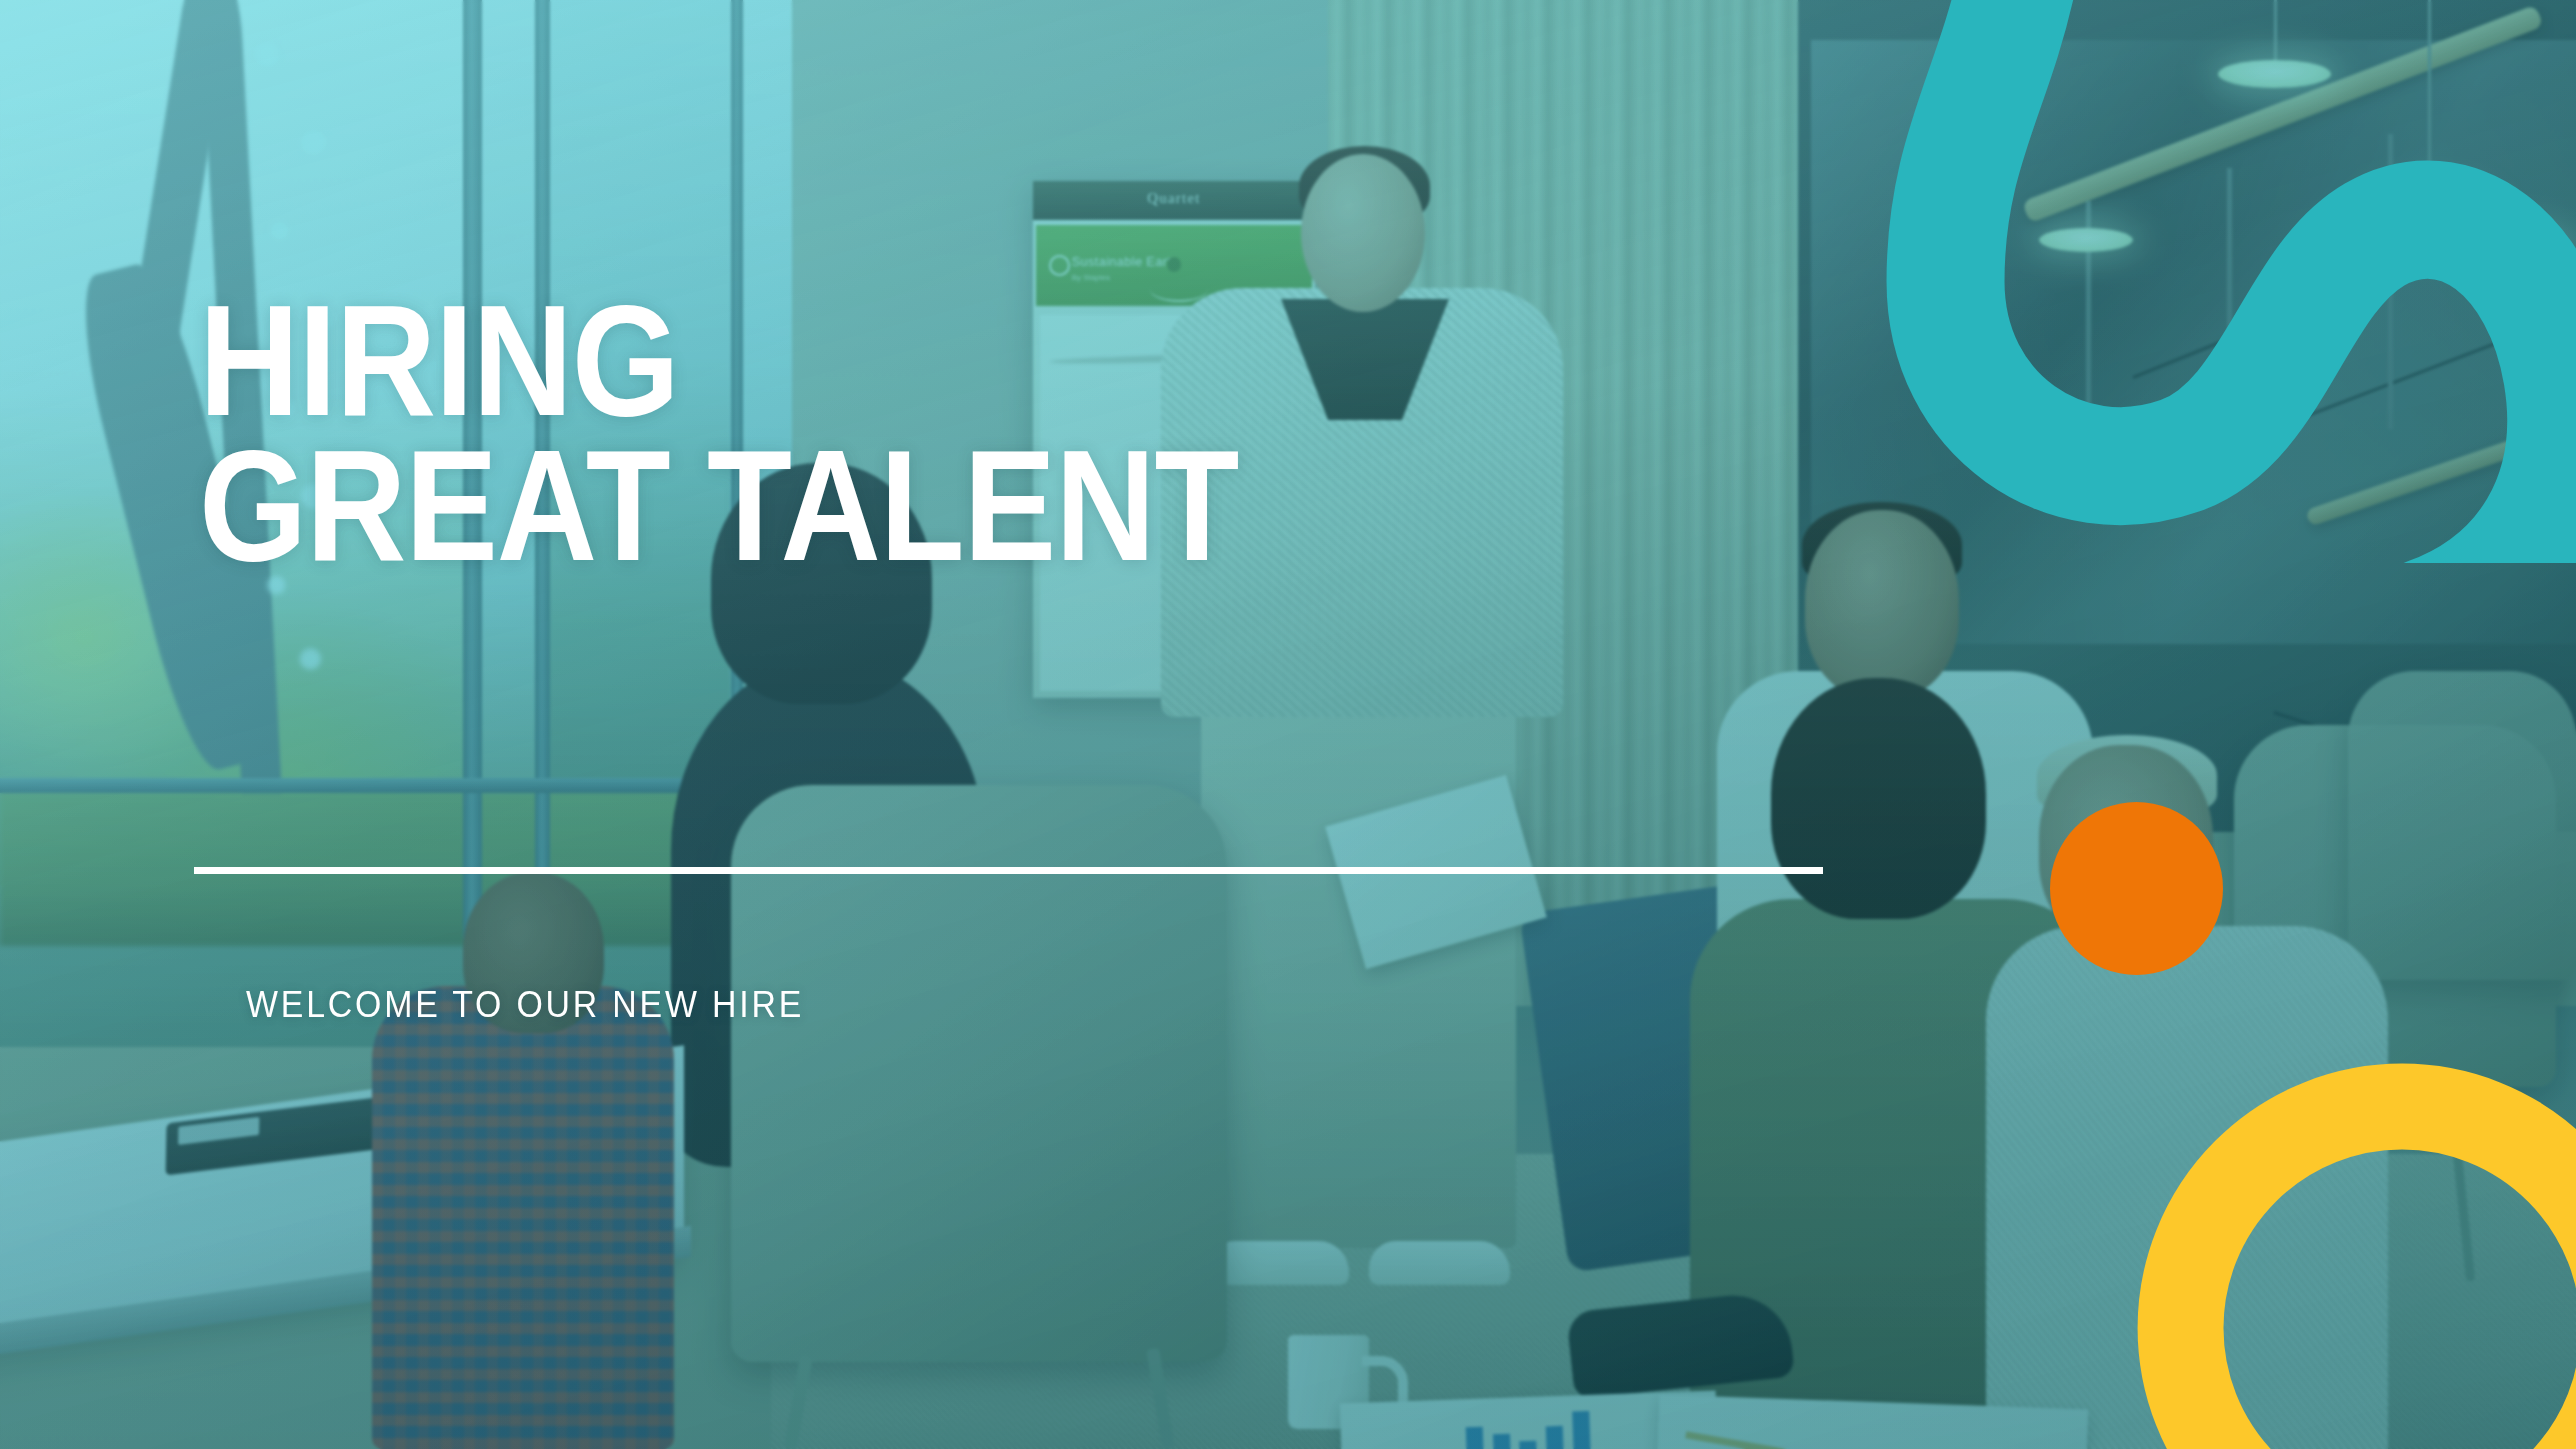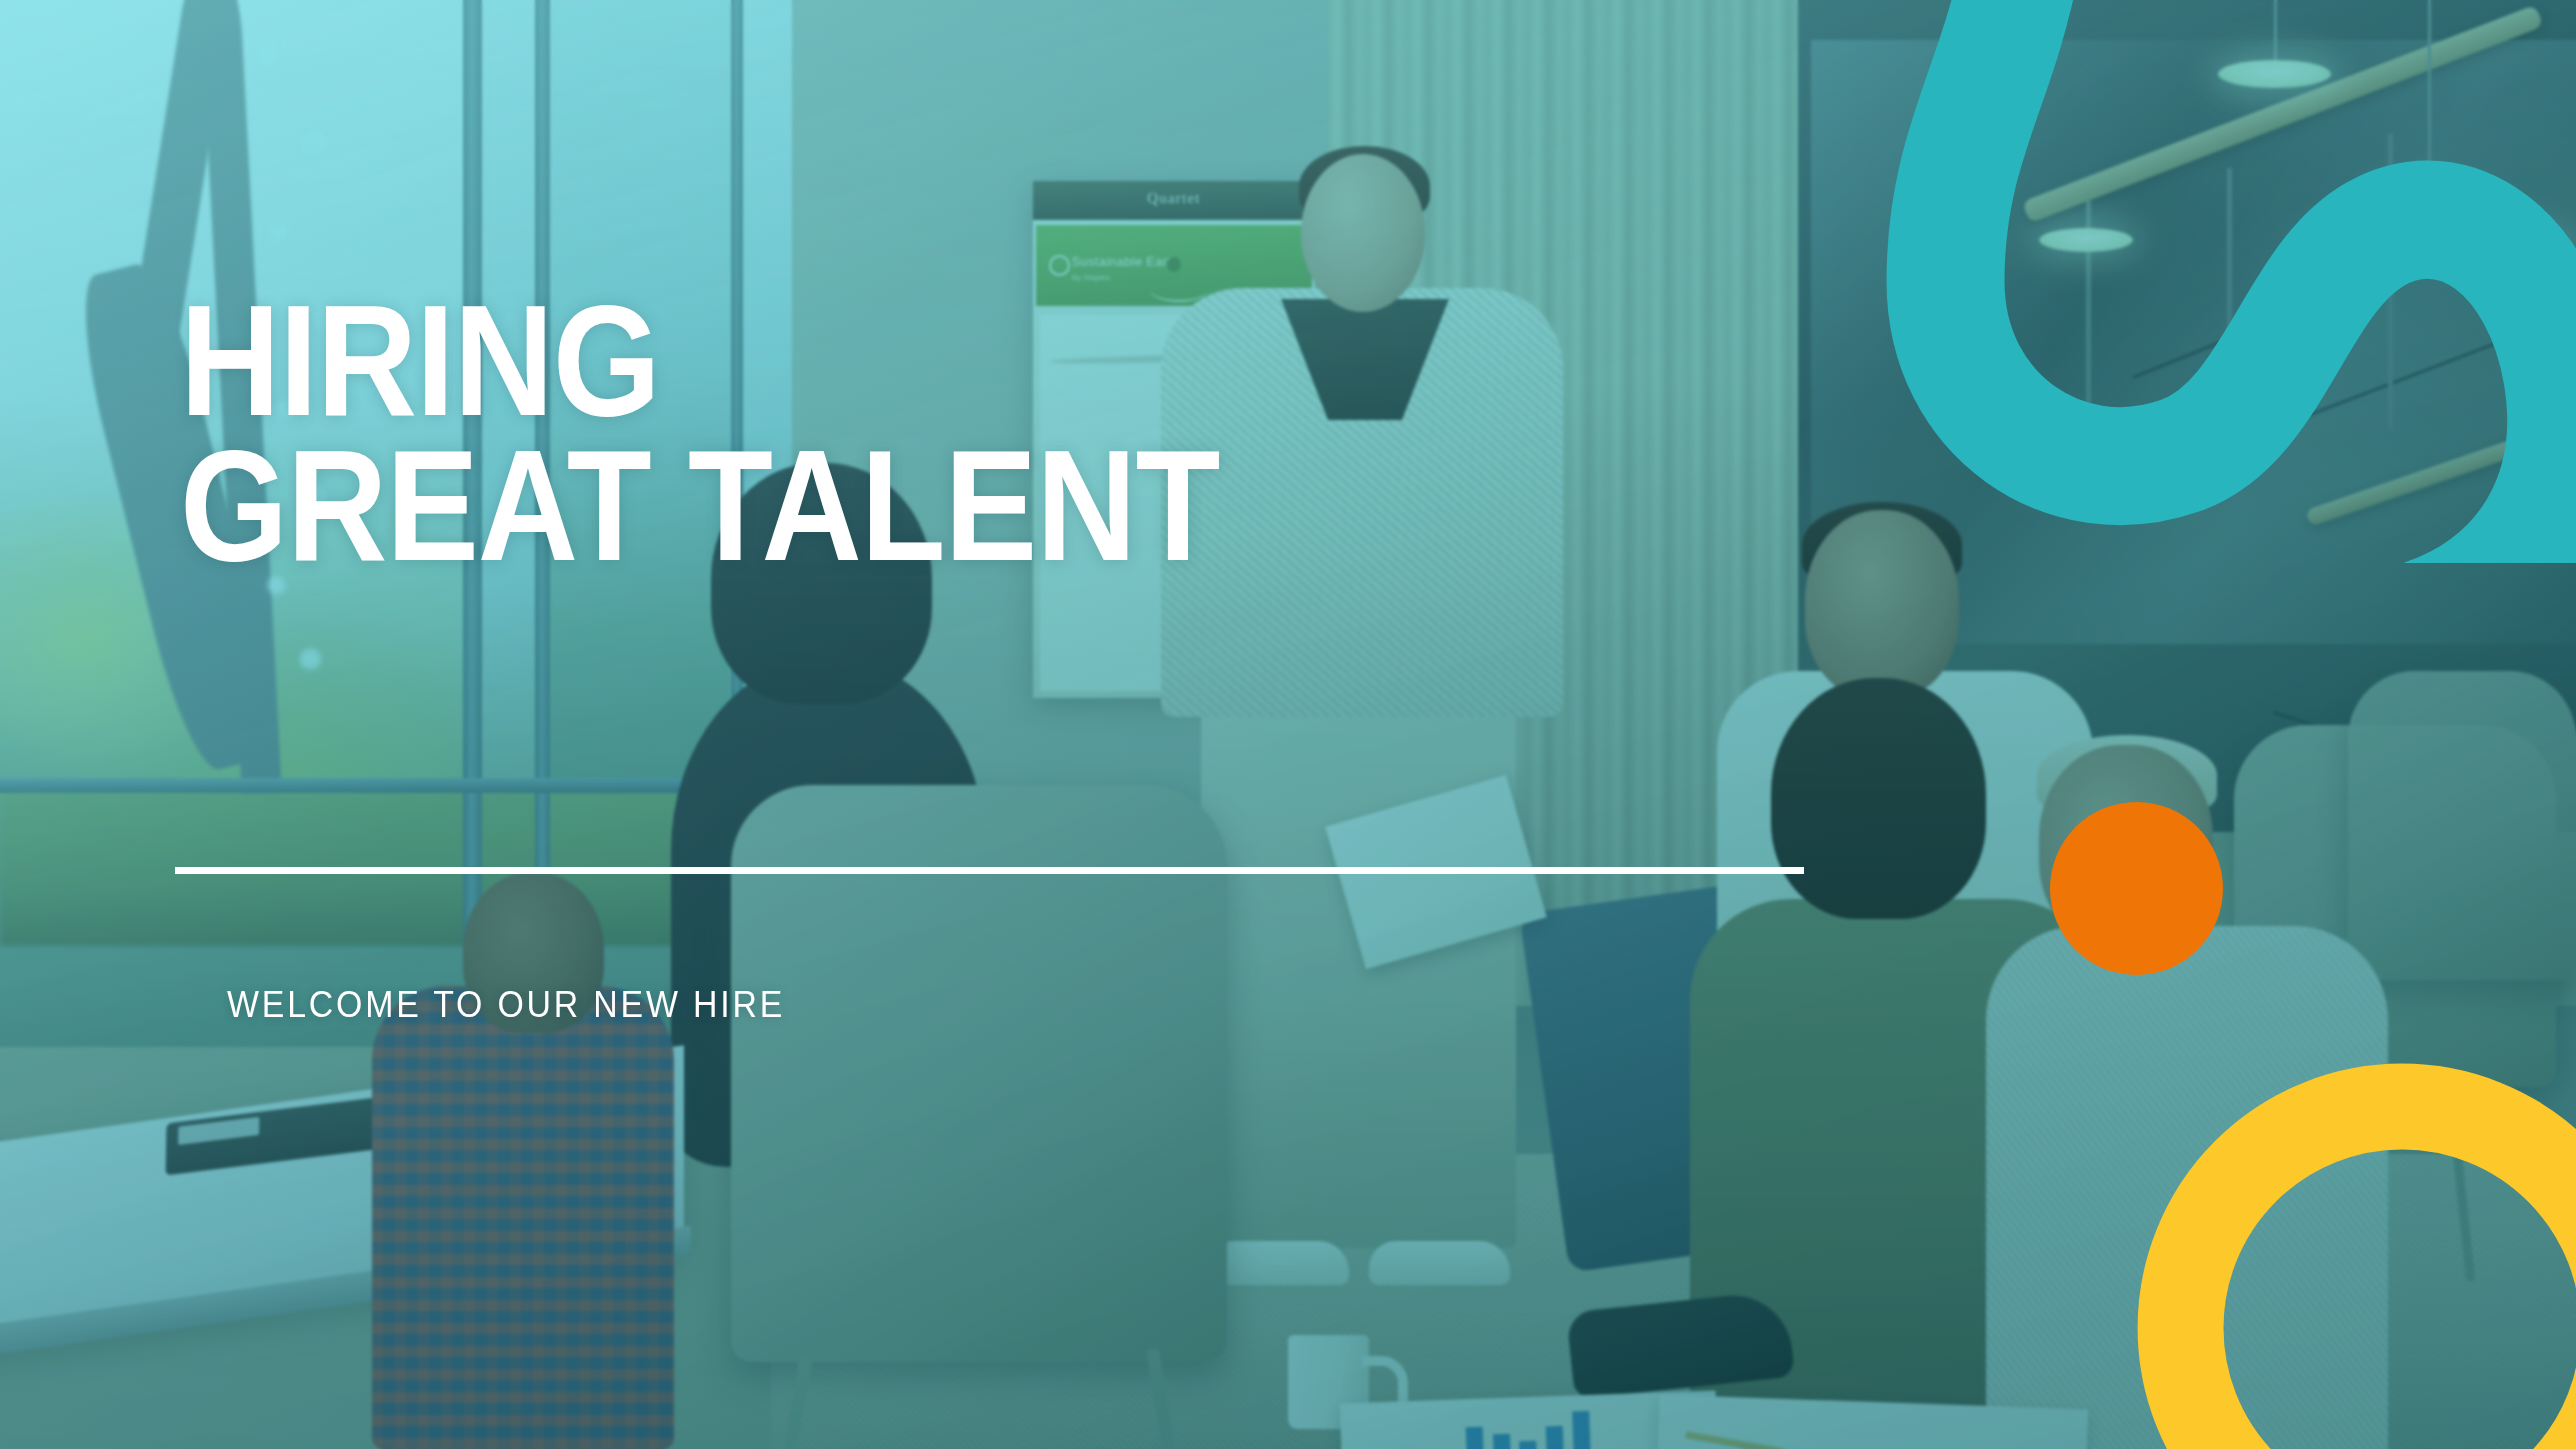--- a/index.html
+++ b/index.html
@@ -449,21 +449,21 @@
   }
   .arc-yellow {
     position: absolute;
     left: 2100px; top: 1026px;
     width: 604px; height: 604px;
   }
 
   
   .content {
     position: absolute;
-    left: 180px;
+    left: 199px;
     top: 288px;
     width: 1811px;
   }
   .headline {
     margin: 0;
     color: #ffffff;
     font-family: "Liberation Sans Narrow", "Liberation Sans", sans-serif;
     font-weight: 700;
     font-size: 158px;
     line-height: 145px;

